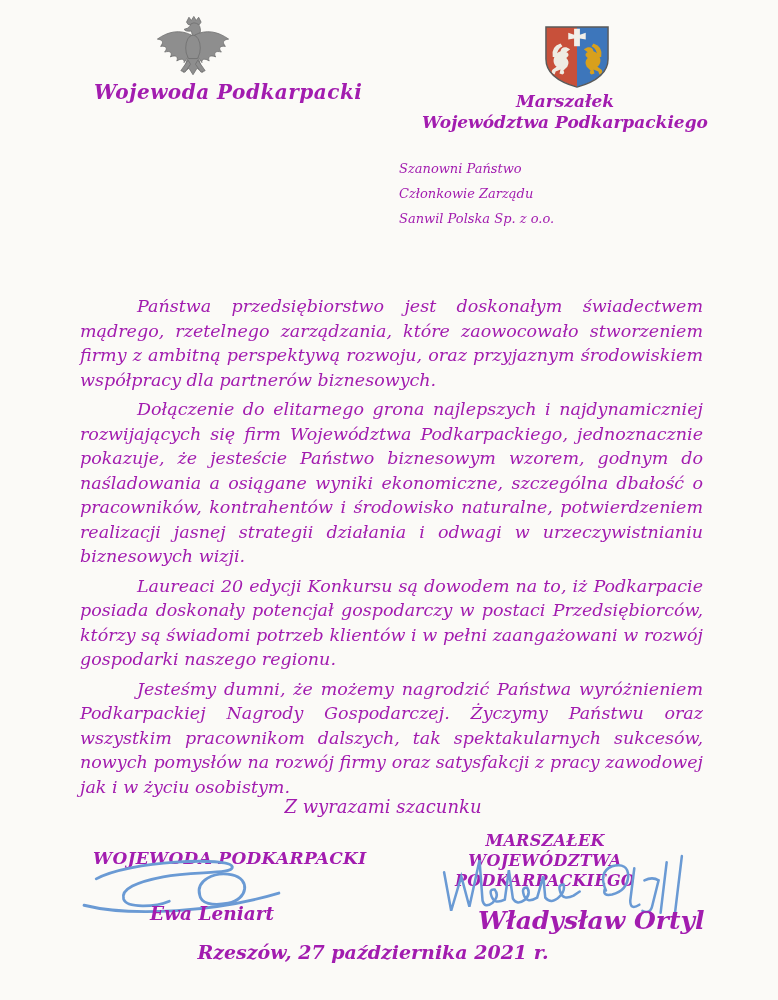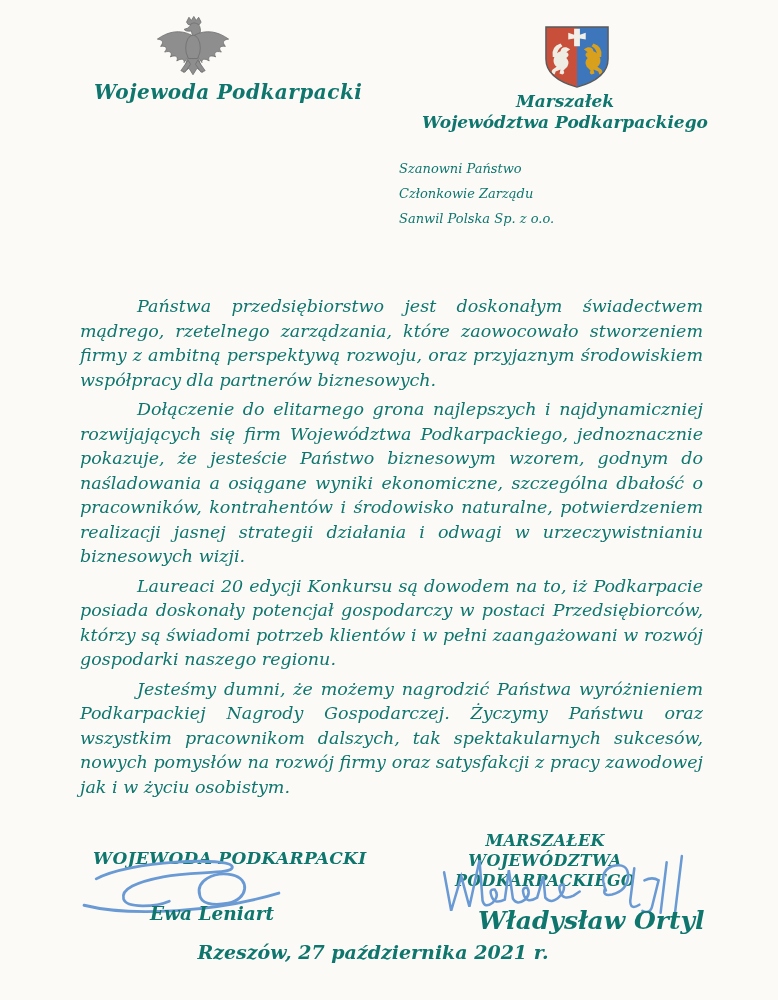--- a/index.html
+++ b/index.html
@@ -1,19 +1,19 @@
 <!DOCTYPE html>
 <html lang="pl"><head>
 <meta charset="utf-8">
 <style>
   * { margin:0; padding:0; box-sizing:border-box; }
   html,body { background:#e9e7e3; }
   .page {
     position:relative; width:778px; height:1000px; margin:0 auto;
-    background:#fbfaf7; color:#0f766e; overflow:hidden;
+    background:#fbfaf7; color:#a21caf; overflow:hidden;
     font-family:"DejaVu Serif","Liberation Serif",serif; font-style:italic;
   }
   .abs { position:absolute; }
   .bold { font-weight:bold; }
   .center { text-align:center; }
 
   .eagle { left:152px; top:14px; width:82px; height:68px; }
   .wojewoda-title { left:94px; top:80px; font-size:20px; letter-spacing:0.5px; }
   .crest { left:542px; top:24px; width:70px; height:66px; }
   .marszalek-block { left:415px; top:91px; width:300px; font-size:17px; line-height:21px; }
@@ -88,20 +88,21 @@
   </div>
 
 
   <div class="abs body-text">
     <p>Państwa przedsiębiorstwo jest doskonałym świadectwem mądrego, rzetelnego zarządzania, które zaowocowało stworzeniem firmy z ambitną perspektywą rozwoju, oraz przyjaznym środowiskiem współpracy dla partnerów biznesowych.</p>
     <p>Dołączenie do elitarnego grona najlepszych i najdynamiczniej rozwijających się firm Województwa Podkarpackiego, jednoznacznie pokazuje, że jesteście Państwo biznesowym wzorem, godnym do naśladowania a osiągane wyniki ekonomiczne, szczególna dbałość o pracowników, kontrahentów i środowisko naturalne, potwierdzeniem realizacji jasnej strategii działania i odwagi w urzeczywistnianiu biznesowych wizji.</p>
     <p>Laureaci 20 edycji Konkursu są dowodem na to, iż Podkarpacie posiada doskonały potencjał gospodarczy w postaci Przedsiębiorców, którzy są świadomi potrzeb klientów i w pełni zaangażowani w rozwój gospodarki naszego regionu.</p>
     <p>Jesteśmy dumni, że możemy nagrodzić Państwa wyróżnieniem Podkarpackiej Nagrody Gospodarczej. Życzymy Państwu oraz wszystkim pracownikom dalszych, tak spektakularnych sukcesów, nowych pomysłów na rozwój firmy oraz satysfakcji z pracy zawodowej jak i w życiu osobistym.</p>
   </div>
 
+  <div class="abs closing center">Z wyrazami szacunku</div>
 
   <div class="abs sig-title-left bold">WOJEWODA PODKARPACKI</div>
   <div class="abs sig-block-right center bold">
     <div>MARSZAŁEK</div>
     <div>WOJEWÓDZTWA PODKARPACKIEGO</div>
   </div>
 
   <svg class="abs sig-svg-left" viewBox="0 0 205 62" aria-hidden="true">
     <g fill="none" stroke="#6a9ad4" stroke-width="2.8" stroke-linecap="round">
       <path d="M16,22 C48,4 148,0 150,10 C152,18 112,14 82,20 C56,25 40,32 43,42 C46,51 74,50 88,44"></path>

